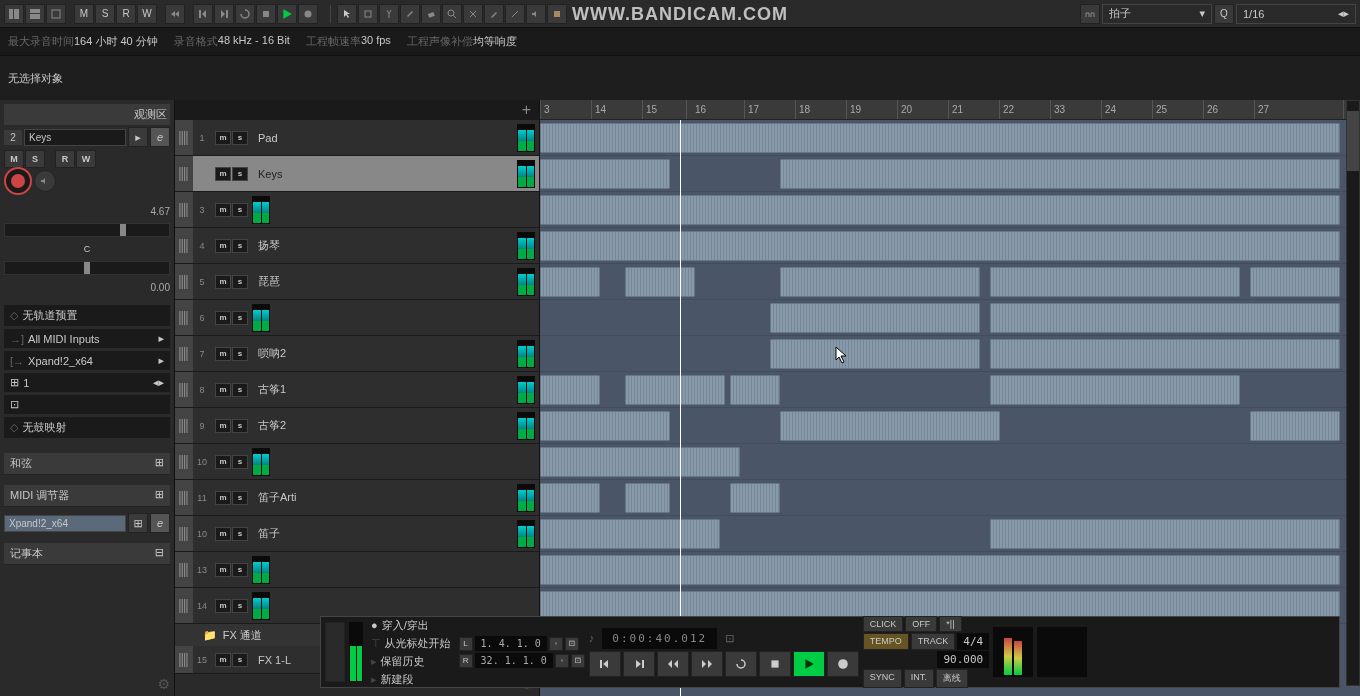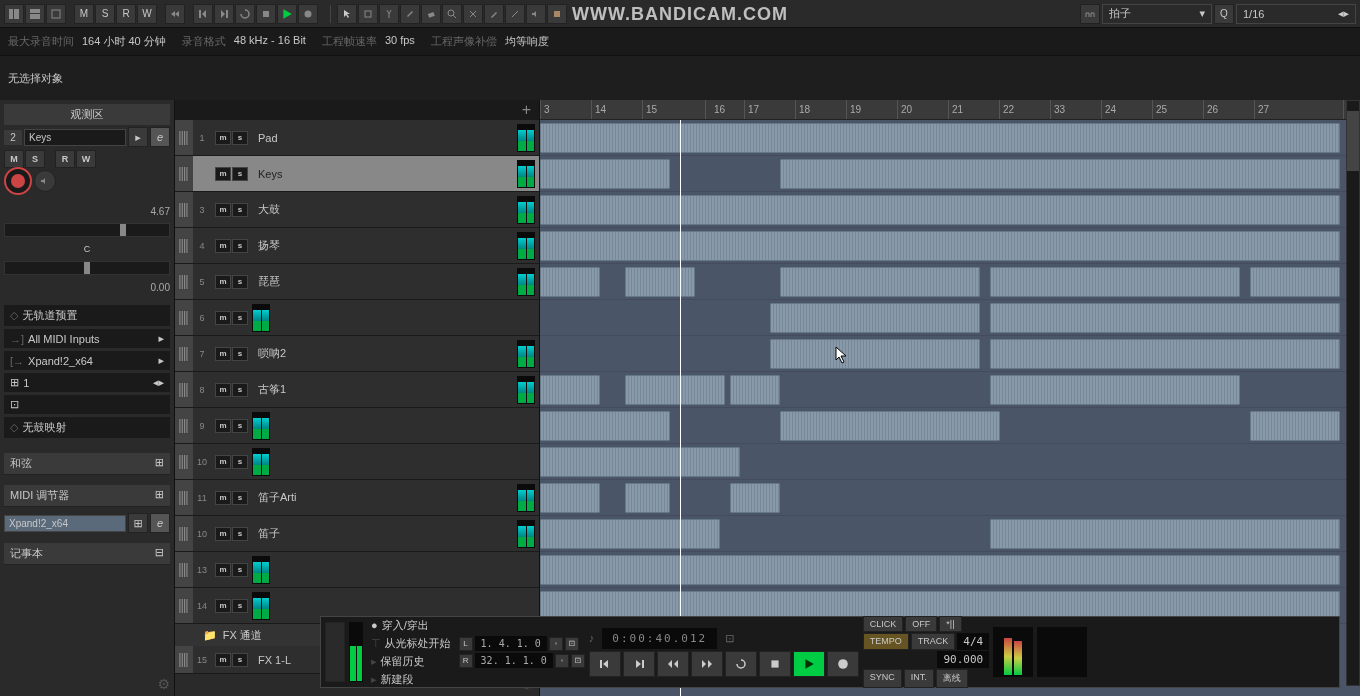--- a/index.html
+++ b/index.html
@@ -6,26 +6,26 @@
 body{background:#1e1e1e;width:1360px;height:696px;overflow:hidden;position:relative}
 .top-toolbar{height:28px;background:#2a2a2a;border-bottom:1px solid #111;display:flex;align-items:center;padding:2px 4px;gap:2px}
 .btn{background:#3a3a3a;border:1px solid #222;height:20px;min-width:20px;display:flex;align-items:center;justify-content:center;cursor:pointer}
 .btn-grp{display:flex;gap:1px;margin-right:6px}
 .btn-txt{padding:0 4px;font-size:10px}
 .btn-play{background:#3a3a3a}
 .btn-play svg{width:12px;height:12px}
 .divider{width:1px;height:18px;background:#444;margin:0 4px}
 .dropdown{background:#2a2a2a;border:1px solid #444;height:20px;padding:0 6px;display:flex;align-items:center;gap:4px;min-width:100px}
 .status-bar{height:28px;background:#1a1a1a;border-bottom:1px solid #111;display:flex;align-items:center;padding:4px 8px;gap:16px;font-size:10px;color:#888}
-.status-item{display:flex;gap:8px}
+.status-item{display:flex;}
 .status-label{color:#666}
 .unsel-bar{height:44px;background:#1e1e1e;display:flex;align-items:center;padding:4px 8px;color:#888;font-size:11px}
 .main-area{display:flex;height:calc(100% - 100px);position:relative}
 .inspector{width:175px;background:#2a2a2a;border-right:1px solid #111;padding:4px;display:flex;flex-direction:column;gap:2px}
-.insp-header{background:#3a3a3a;text-align:center;padding:3px;font-size:11px}
+.insp-header{background:#3a3a3a;text-align:right;padding:3px;font-size:11px}
 .insp-row{display:flex;gap:2px;align-items:center;height:20px}
 .insp-field{background:#1a1a1a;border:1px solid #444;flex:1;padding:2px 4px;font-size:10px}
 .insp-num{background:#3a3a3a;width:18px;text-align:center;font-size:10px;padding:2px}
 .insp-btns{display:flex;gap:1px}
 .insp-btn{background:#3a3a3a;border:1px solid #222;width:20px;height:18px;display:flex;align-items:center;justify-content:center;font-size:9px;font-weight:bold}
 .rec-btn{width:28px;height:28px;border-radius:50%;background:#1a1a1a;border:2px solid #c44;display:flex;align-items:center;justify-content:center}
 .rec-btn::after{content:'';width:14px;height:14px;border-radius:50%;background:#c44}
 .volume-slider{background:#1a1a1a;height:14px;position:relative;border:1px solid #333}
 .volume-thumb{position:absolute;width:6px;height:100%;background:#888;top:0}
 .val-right{text-align:right;font-size:10px;color:#aaa}
@@ -398,21 +398,20 @@
               <rect x="2" y="0" width="1" height="12" fill="#888"></rect>
               <rect x="4" y="0" width="1" height="12" fill="#888"></rect>
               <rect x="6" y="0" width="1" height="12" fill="#888"></rect>
             </svg>
           </div>
   <div class="track-num">3</div>
   <div class="track-ms">
             <div class="track-ms-btn">m</div>
             <div class="track-ms-btn">s</div>
           </div>
-  <div class="track-name">大鼓</div>
   <div class="track-meter">
             <div class="track-meter-bar"></div>
             <div class="track-meter-bar"></div>
           </div>
         </div>
         <div class="track">
           <div class="track-handle">
             <svg viewBox="0 0 8 12">
               <rect x="0" y="0" width="1" height="12" fill="#888"></rect>
               <rect x="2" y="0" width="1" height="12" fill="#888"></rect>
@@ -517,20 +516,21 @@
               <rect x="2" y="0" width="1" height="12" fill="#888"></rect>
               <rect x="4" y="0" width="1" height="12" fill="#888"></rect>
               <rect x="6" y="0" width="1" height="12" fill="#888"></rect>
             </svg>
           </div>
   <div class="track-num">9</div>
   <div class="track-ms">
             <div class="track-ms-btn">m</div>
             <div class="track-ms-btn">s</div>
           </div>
+  <div class="track-name">古筝2</div>
   <div class="track-meter">
             <div class="track-meter-bar"></div>
             <div class="track-meter-bar"></div>
           </div>
         </div>
         <div class="track">
           <div class="track-handle">
             <svg viewBox="0 0 8 12">
               <rect x="0" y="0" width="1" height="12" fill="#888"></rect>
               <rect x="2" y="0" width="1" height="12" fill="#888"></rect>
@@ -648,21 +648,21 @@
       <div class="track-name">FX 1-L</div>
     </div>
     <div style="position:absolute;bottom:4px;right:6px;color:#555;font-size:14px">⚙</div>
   </div>
 
   <div class="arrange">
     <div class="ruler" id="ruler">
         <div class="ruler-mark" style="left: 0px;">3</div>
         <div class="ruler-mark" style="left: 51px;">14</div>
         <div class="ruler-mark" style="left: 102px;">15</div>
-        <div class="ruler-mark" style="left: 165px; padding-left: 8px;">16</div>
+        <div class="ruler-mark" style="left: 146px; padding-left: 8px;">16</div>
         <div class="ruler-mark" style="left: 204px;">17</div>
         <div class="ruler-mark" style="left: 255px;">18</div>
         <div class="ruler-mark" style="left: 306px;">19</div>
         <div class="ruler-mark" style="left: 357px;">20</div>
         <div class="ruler-mark" style="left: 408px;">21</div>
         <div class="ruler-mark" style="left: 459px;">22</div>
         <div class="ruler-mark" style="left: 510px;">33</div>
         <div class="ruler-mark" style="left: 561px;">24</div>
         <div class="ruler-mark" style="left: 612px;">25</div>
         <div class="ruler-mark" style="left: 663px;">26</div>

